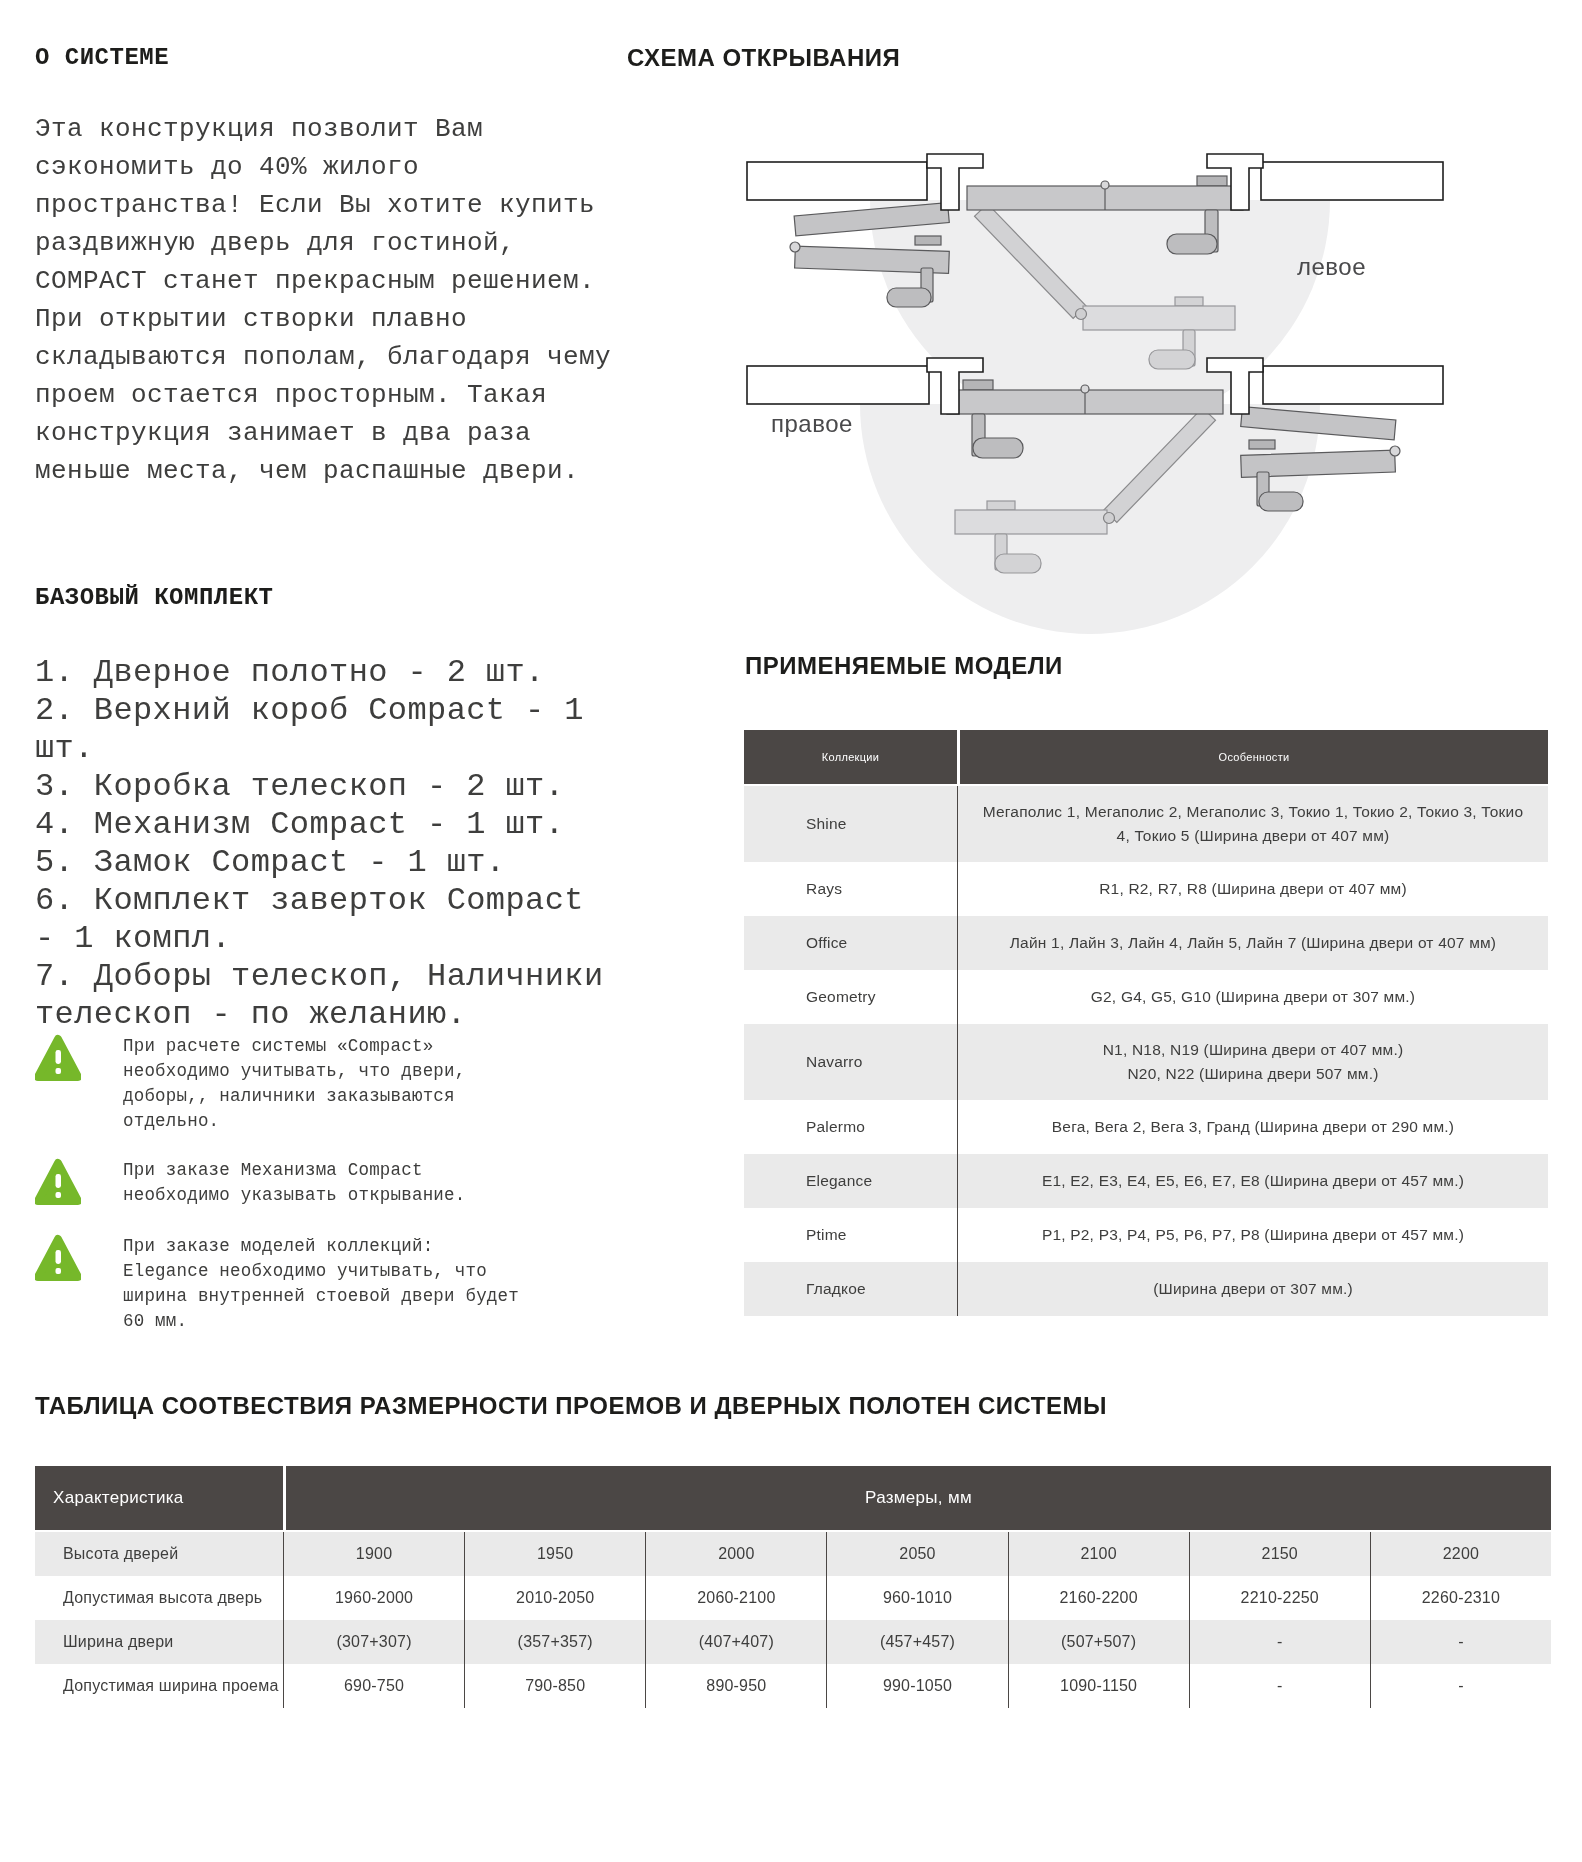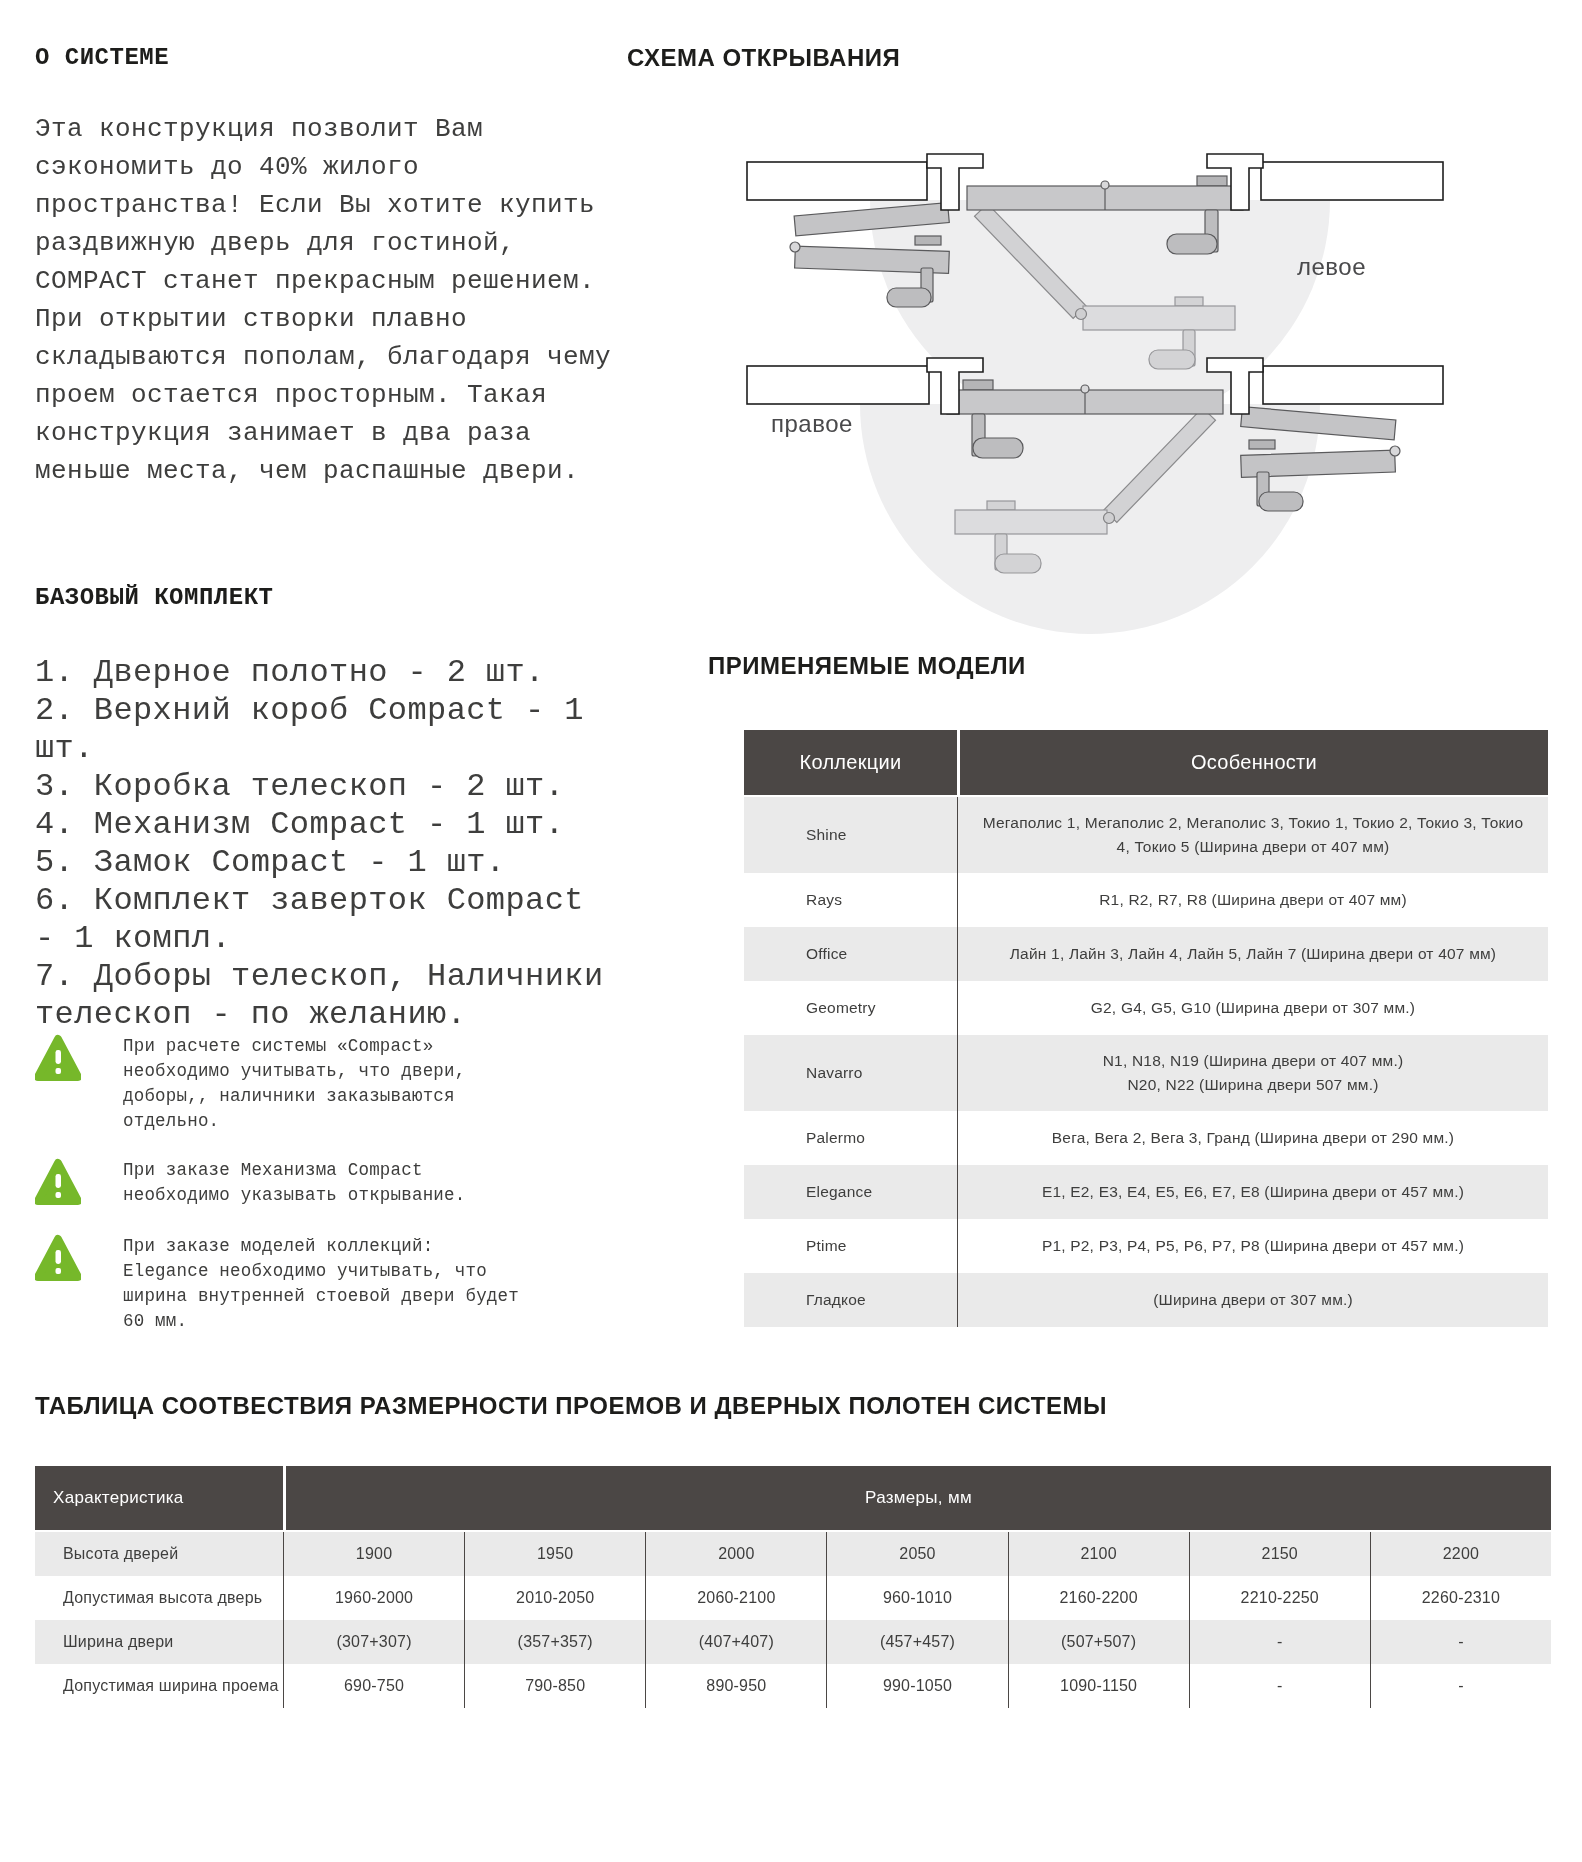--- a/index.html
+++ b/index.html
@@ -33,27 +33,27 @@
     font-size:17.5px; line-height:25px; letter-spacing:0.2px; color:#3e3e3d;
   }
 
   
   .diagram-stack { position:relative; height:560px; margin-top:8px; }
   .diagram-stack svg.diag { position:absolute; left:118px; width:700px; height:320px; }
   #diag-left  { top:30px; }
   #diag-right { top:234px; }
   .diag text { font-family:"Liberation Sans",sans-serif; font-size:24px; fill:#49494b; letter-spacing:0.5px; }
 
-  .models-h { margin-top:12px; margin-left:81px; }
+  .models-h { margin-top:12px; margin-left:118px; }
   table.models {
     margin-left:117px; margin-top:50px;
     width:804px; border-collapse:separate; border-spacing:0; table-layout:fixed;
   }
   table.models th {
-    background:#4b4745; color:#ffffff; font-weight:400; font-size:20px;
+    background:#4b4745; color:#ffffff; font-weight:400; font-size:11px;
     letter-spacing:0.3px; padding:21px 6px; border-bottom:2px solid #ffffff;
   }
   table.models th.c2 { border-left:3px solid #ffffff; }
   table.models td { font-size:15.5px; letter-spacing:0.2px; color:#3e3e3d; vertical-align:middle; }
   table.models td.c1 { text-align:left; padding:18px 8px 18px 62px; }
   table.models td.c2 { text-align:center; padding:14px 24px; line-height:24px; border-left:1px solid #4b4745; }
   table.models tr.alt td { background:#eaeaea; }
   table.models tr.alt td.c2 { border-left:1px solid #4b4745; }
 
   

